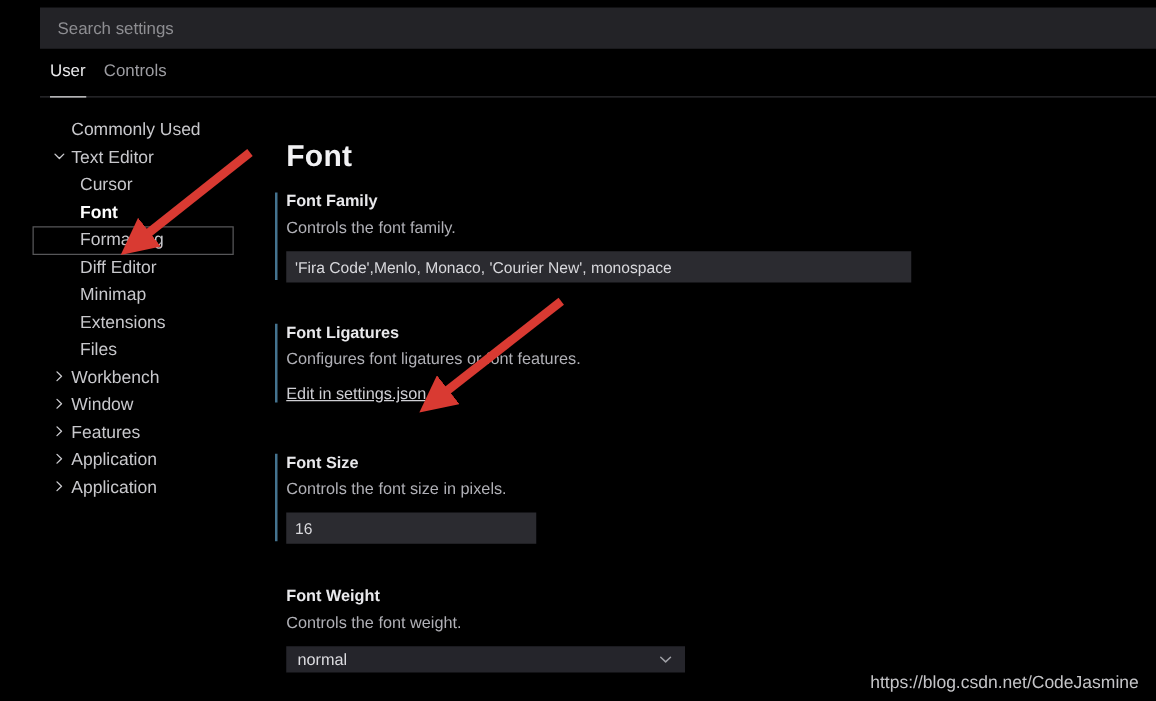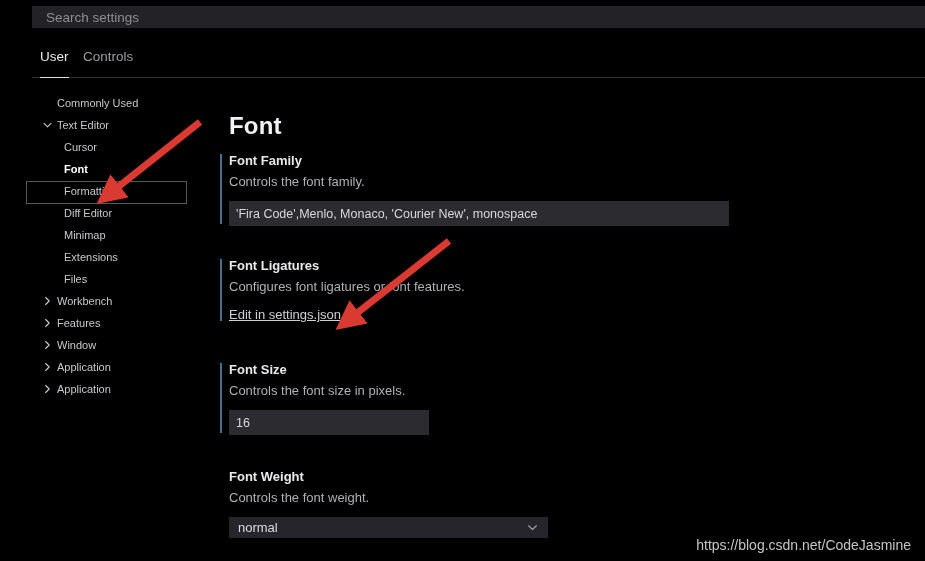--- a/index.html
+++ b/index.html
@@ -7,21 +7,21 @@
     width: 925px; height: 561px;
     background: #000000;
     font-family: "Liberation Sans", sans-serif;
     overflow: hidden;
   }
   #root { position: relative; width: 925px; height: 561px; background: #000000; }
 
   
   .search-row {
     position: absolute; left: 32px; top: 6px;
-    width: 893px; height: 22px;
+    width: 893px; height: 33px;
     background: #232327;
     display: flex; align-items: center;
   }
   .search-input {
     width: 100%; height: 100%;
     background: transparent; border: none; outline: none;
     color: #cfcfd2;
     font-family: "Liberation Sans", sans-serif;
     font-size: 13.5px;
     padding: 0 14px;
@@ -56,21 +56,21 @@
 
   
   .toc {
     position: absolute; left: 0px; top: 92px;
     width: 215px;
   }
   .toc-item {
     position: relative;
     height: 22px;
     display: flex; align-items: center;
-    font-size: 11px;
+    font-size: 14px;
     color: #c8c8cc;
     cursor: pointer;
     white-space: nowrap;
   }
   .toc-item .chev {
     position: absolute; left: 42px; top: 50%;
     transform: translateY(-50%);
     width: 11px; height: 11px;
     display: flex; align-items: center; justify-content: center;
     color: #c8c8cc;
@@ -230,29 +230,29 @@
           </svg>
         </span>
         <span class="txt">Workbench</span>
       </div>
       <div class="toc-item lvl0">
         <span class="chev">
           <svg width="11" height="11" viewBox="0 0 11 11">
             <path d="M3.6,2 L7.2,5.5 L3.6,9" fill="none" stroke="currentColor" stroke-width="1.1" stroke-linecap="round" stroke-linejoin="round"></path>
           </svg>
         </span>
+        <span class="txt">Window</span>
+      </div>
+      <div class="toc-item lvl0">
+        <span class="chev">
+          <svg width="11" height="11" viewBox="0 0 11 11">
+            <path d="M3.6,2 L7.2,5.5 L3.6,9" fill="none" stroke="currentColor" stroke-width="1.1" stroke-linecap="round" stroke-linejoin="round"></path>
+          </svg>
+        </span>
         <span class="txt">Features</span>
-      </div>
-      <div class="toc-item lvl0">
-        <span class="chev">
-          <svg width="11" height="11" viewBox="0 0 11 11">
-            <path d="M3.6,2 L7.2,5.5 L3.6,9" fill="none" stroke="currentColor" stroke-width="1.1" stroke-linecap="round" stroke-linejoin="round"></path>
-          </svg>
-        </span>
-        <span class="txt">Window</span>
       </div>
       <div class="toc-item lvl0">
         <span class="chev">
           <svg width="11" height="11" viewBox="0 0 11 11">
             <path d="M3.6,2 L7.2,5.5 L3.6,9" fill="none" stroke="currentColor" stroke-width="1.1" stroke-linecap="round" stroke-linejoin="round"></path>
           </svg>
         </span>
         <span class="txt">Application</span>
       </div>
       <div class="toc-item lvl0">

